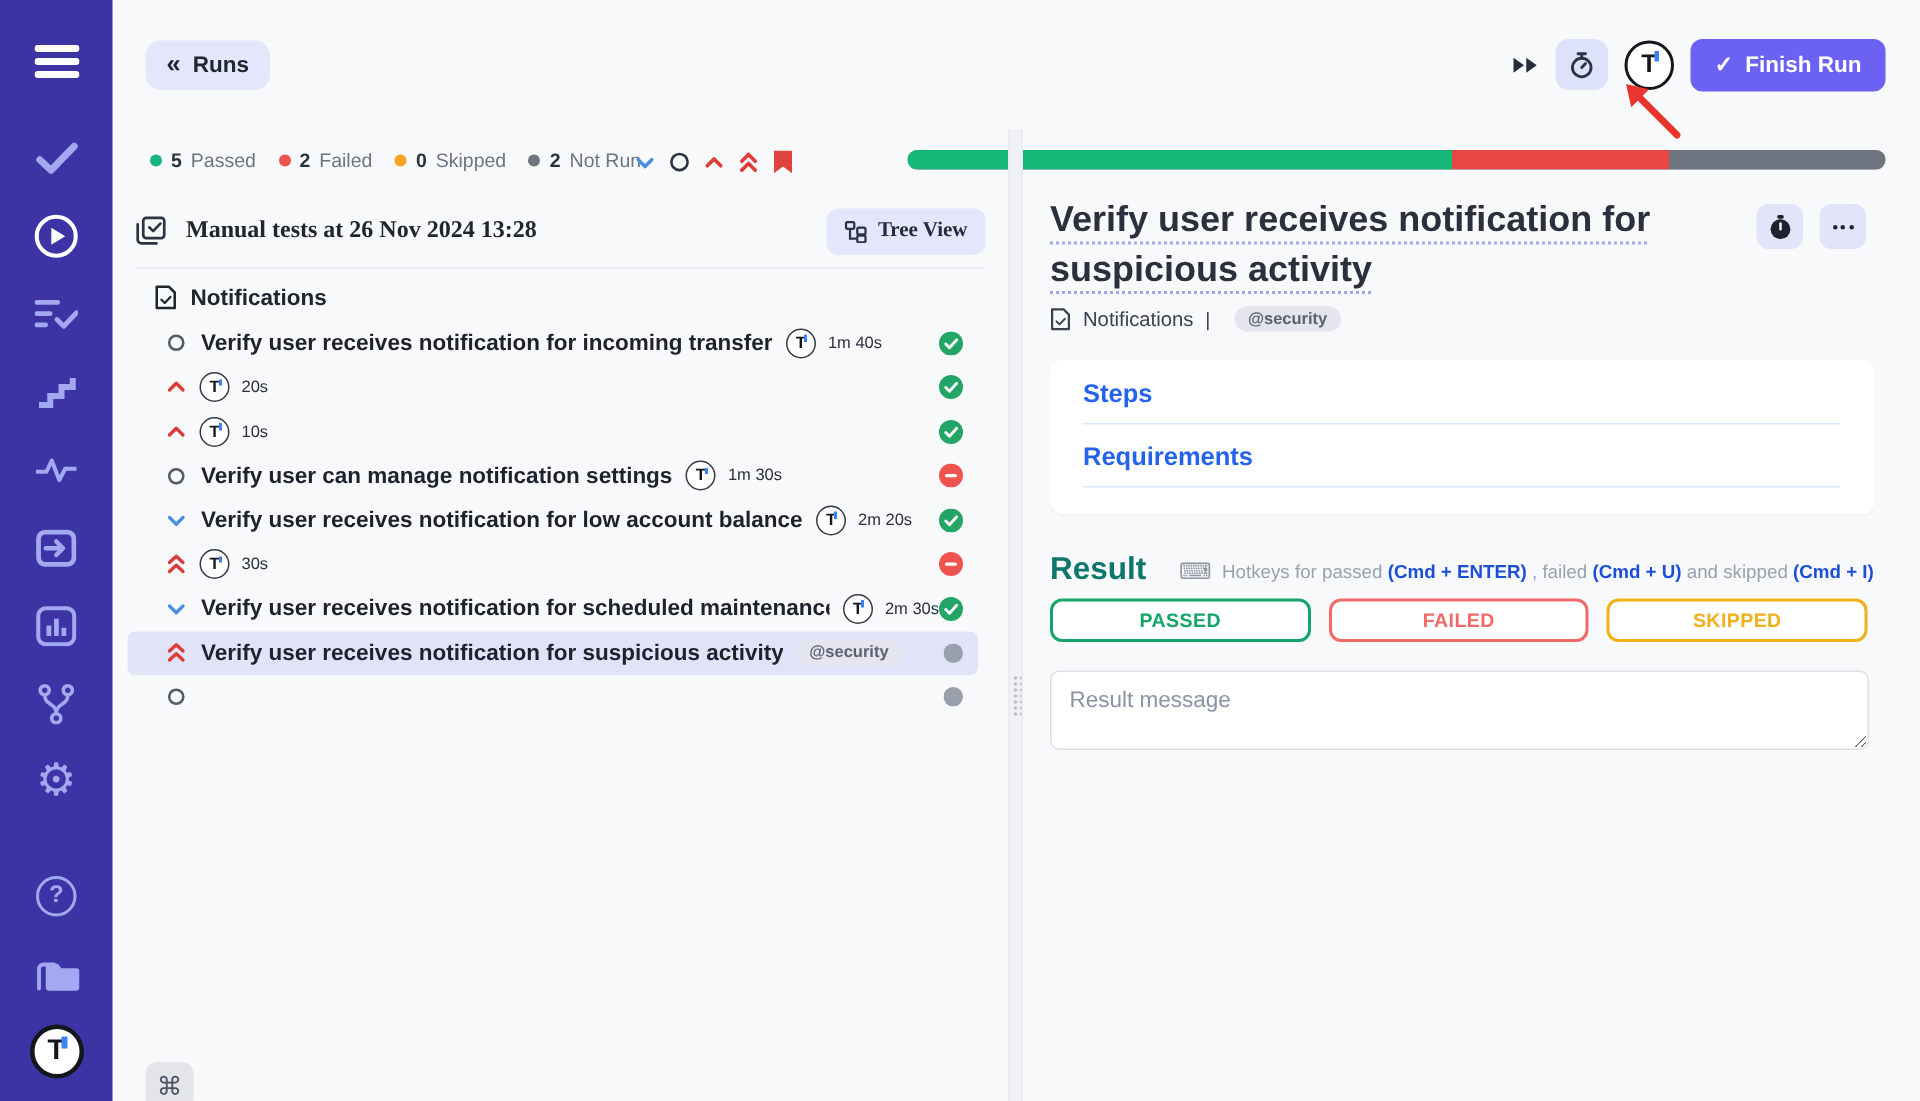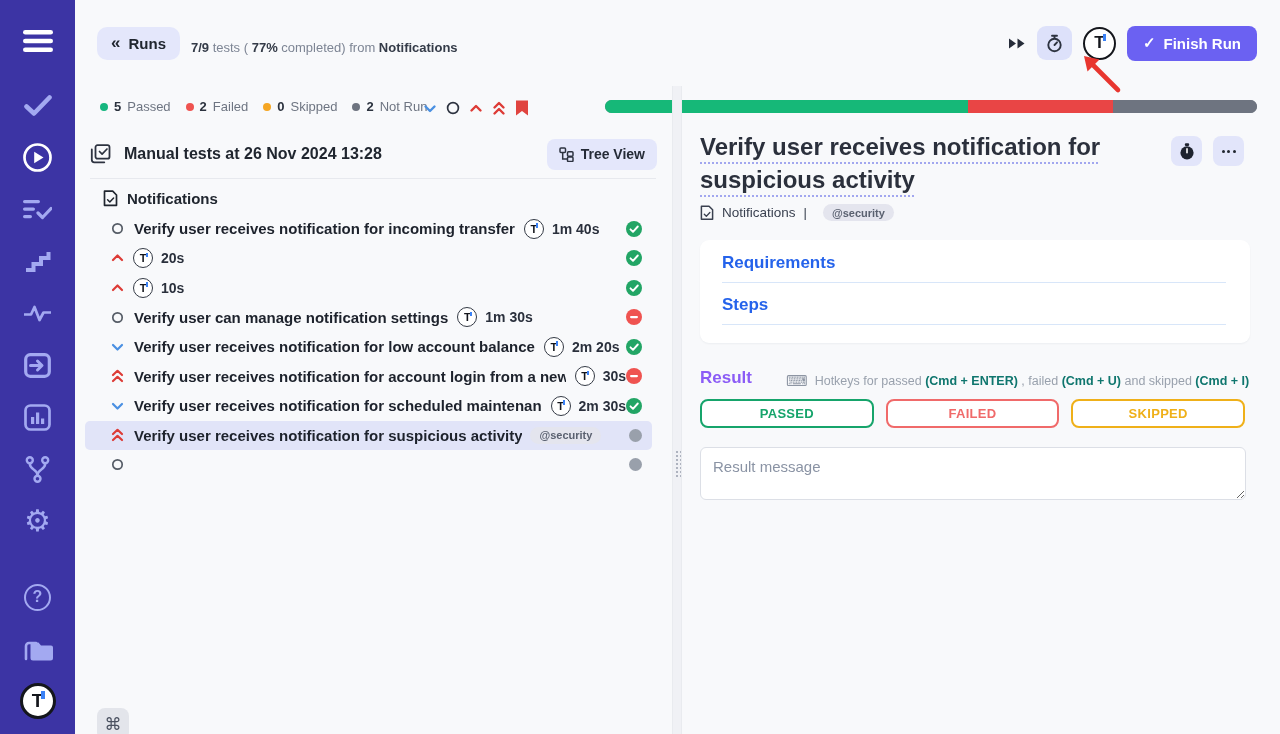--- a/index.html
+++ b/index.html
@@ -48,37 +48,37 @@
   .stat { display:flex; align-items:center; gap:6px; }
   .stat .dot { width:8px; height:8px; border-radius:50%; display:inline-block; }
   .stat b { color:#2b323e; font-size:13px; }
   .stat .lbl { color:#6e7582; }
   .status-filters { position:absolute; left:423px; top:100px; display:flex; align-items:center; gap:9px; }
   .status-filters > span { display:flex; align-items:center; cursor:pointer; }
   .progress { position:absolute; left:605px; top:100px; width:652px; height:13px; border-radius:7px;
     overflow:hidden; display:flex; background:#6e7480; }
   .seg { height:100%; }
   
-  .list-header { position:absolute; left:90px; top:138px; width:567px; height:32px; display:flex; align-items:center; }
+  .list-header { position:absolute; left:90px; top:138px; width:567px; height:32px; display:flex; align-items:center;font-family:Liberation Serif, serif; }
   .list-header .hd-title { font-size:16px; font-weight:700; color:#20262f; margin-left:13px; }
   .tree-btn { margin-left:auto; height:31px; background:#e4e7fb; border:none; border-radius:8px; cursor:pointer;
     display:flex; align-items:center; gap:7px; padding:0 12px; font-family:inherit; font-size:14px; font-weight:700; color:#252b37; }
   .list-divider { position:absolute; left:90px; top:178px; width:566px; border-top:1px solid #e7e9ee; }
   .folder-row { position:absolute; left:103px; top:187px; display:flex; align-items:center; gap:9px; height:22px; cursor:pointer; }
   .folder-row .folder-label { font-size:15px; font-weight:700; color:#20262f; }
   .test-list { position:absolute; left:85px; top:214px; width:567px; }
   .test-row { display:flex; align-items:center; height:29.5px; padding:0 10px 0 26px; border-radius:5px; cursor:pointer;text-align:center; }
   .test-row.selected { background:#e1e4f8; }
   .prio { width:13px; display:flex; align-items:center; justify-content:center; flex:none; }
   .row-title { font-size:15px; font-weight:600; color:#1d222c; margin-left:10px;
     white-space:nowrap; overflow:hidden; flex-shrink:1; min-width:0; }
   .t-badge { flex:none; width:20px; height:20px; border:1.6px solid #343a45; border-radius:50%; margin-left:9px;
     display:flex; align-items:center; justify-content:center; font-size:11px; font-weight:800; color:#14161c; position:relative; background:#fff;}
   .t-badge .accent { position:absolute; width:2px; height:4.5px; background:#3b82f6; right:4.5px; top:3.5px; }
-  .duration { flex:none; font-size:14px; font-weight:700; color:#2a303c; margin-left:8px; }
+  .duration { flex:none; font-size:11px; font-weight:400; color:#2a303c; margin-left:8px; }
   .tag-chip { flex:none; margin-left:8px; background:#e4e5ee; border-radius:9px; padding:2.5px 9px;
     font-size:11px; font-weight:700; color:#5a6170; }
   .row-status { flex:none; margin-left:auto; display:flex; align-items:center; }
   .cmd-badge { position:absolute; left:97px; top:708px; width:32px; height:32px; background:#e3e5eb;
     border-radius:8px; display:flex; align-items:center; justify-content:center;
     font-size:17px; color:#4a5160; }
   
   .splitter { position:absolute; left:672px; top:86px; width:10px; height:648px; background:#f0f1f5;
     border-left:1px solid #e9ebef; border-right:1px solid #e9ebef; cursor:col-resize; }
   .splitter-handle { position:absolute; left:2px; top:364px; width:6px; height:28px;
@@ -93,24 +93,24 @@
     display:flex; align-items:center; justify-content:center; gap:2.5px; }
   .detail-icon-btn .mdot { width:3px; height:3px; background:#20262f; border-radius:50%; }
   .detail-sub { position:absolute; left:700px; top:204px; display:flex; align-items:center; gap:8px; }
   .detail-sub .crumb { font-size:13.5px; color:#3a4150; }
   .detail-sub .sep { color:#3a4150; font-size:13px; }
   .detail-card { position:absolute; left:700px; top:240px; width:550px; height:103px; background:#fff;
     border-radius:9px; box-shadow:0 1px 2px rgba(25,35,60,.05); padding:13px 24px 0 22px; }
   .card-section { cursor:pointer; }
   .card-section h3 { font-size:17px; font-weight:800; color:#2563eb; }
   .card-section .sec-divider { border-top:1px solid #d8e6f9; margin:9px 0 12px 0; }
-  .result-heading { position:absolute; left:700px; top:368px; font-size:17px; font-weight:800; color:#8b5cf6; }
+  .result-heading { position:absolute; left:700px; top:368px; font-size:21px; font-weight:800; color:#0f766e; }
   .hotkeys { position:absolute; left:786px; top:372px; font-size:12.5px; color:#99a1ad; display:flex; align-items:center; }
   .hotkeys .kb { font-size:15px; margin-right:7px; color:#8d95a3; }
-  .hk-strong { color:#0f766e; font-weight:700; white-space:pre; }
+  .hk-strong { color:#1d4ed8; font-weight:700; white-space:pre; }
   .hk-plain { white-space:pre; }
   .result-buttons { position:absolute; left:700px; top:399px; width:545px; display:flex; gap:12px; }
   .res-btn { flex:1; height:29px; background:#fff; border:2px solid; border-radius:8px; cursor:pointer;
     font-family:inherit; font-size:13px; font-weight:800; letter-spacing:.3px; }
   .result-msg { position:absolute; left:700px; top:447px; width:546px; height:53px; background:#fff;
     border:1px solid #dcdfe6; border-radius:6px; resize:both; padding:10px 12px;
     font-family:inherit; font-size:15px; color:#20262f; }
   .result-msg::placeholder { color:#8a93a4; }
 </style>
 </head>
@@ -190,23 +190,20 @@
   <div class="nav-icon">
     <span class="t-logo t-logo-big">T<span class="accent"></span></span>
   </div>
 </nav>
 
 <header class="header">
   <button class="runs-btn">
     <span class="chev">«</span>
     <span>Runs</span>
   </button>
-  <div class="subtitle">
-    <b>7/9</b><span> tests ( </span><b>77%</b><span> completed) from </span><b>Notifications</b>
-  </div>
   <div class="hdr-right">
     <span class="ff-icon">
       <svg width="19" height="15" viewBox="0 0 19 15">
           <path d="M2 2.5 L9 7.5 L2 12.5 Z" fill="#262c39"></path>
           <path d="M10.5 2.5 L17.5 7.5 L10.5 12.5 Z" fill="#262c39"></path>
         </svg>
     </span>
     <button class="icon-btn">
       <svg width="19" height="19" viewBox="0 0 19 19">
           <circle cx="9.5" cy="11" r="6.2" stroke="#2d3340" stroke-width="1.9" fill="none"></circle>
@@ -390,21 +387,20 @@
           <path d="M4.5 8.3 L7 10.8 L11.8 5.5" stroke="#fff" stroke-width="1.9" fill="none" stroke-linecap="round" stroke-linejoin="round"></path>
         </svg>
       </span>
    </div>
     <div class="test-row">
      <span class="prio">
         <svg width="13" height="14" viewBox="0 0 13 14">
           <path d="M2 6 L6.5 1.8 L11 6 M2 12 L6.5 7.8 L11 12" stroke="#dd3b36" stroke-width="2.2" fill="none" stroke-linecap="round" stroke-linejoin="round"></path>
         </svg>
       </span>
-     <span class="row-title">Verify user receives notification for account login from a new</span>
      <span class="t-badge">T<span class="accent"></span></span>
      <span class="duration">30s</span>
 
      <span class="row-status">
         <svg width="16" height="16" viewBox="0 0 16 16">
           <circle cx="8" cy="8" r="8" fill="#ef5350"></circle>
           <rect x="4" y="7" width="8" height="2.2" rx="1.1" fill="#fff"></rect>
         </svg>
       </span>
    </div>
@@ -479,25 +475,25 @@
   <svg width="14" height="16" viewBox="0 0 15 17">
       <path d="M1.5 1.2 h8.2 l3.8 3.8 v10.3 h-12 z" stroke="#3a4150" stroke-width="1.6" fill="none" stroke-linejoin="round"></path>
       <path d="M4.6 9.8 l2.2 2.2 3.8 -4" stroke="#3a4150" stroke-width="1.4" fill="none" stroke-linecap="round" stroke-linejoin="round"></path>
     </svg>
   <span class="crumb">Notifications</span>
   <span class="sep">|</span>
   <span class="tag-chip">@security</span>
 </div>
 <div class="detail-card">
   <div class="card-section">
+    <h3>Steps</h3>
+    <div class="sec-divider"></div>
+  </div>
+  <div class="card-section">
     <h3>Requirements</h3>
-    <div class="sec-divider"></div>
-  </div>
-  <div class="card-section">
-    <h3>Steps</h3>
     <div class="sec-divider"></div>
   </div>
 </div>
 <div class="result-heading">Result</div>
 <div class="hotkeys">
     <span class="kb">⌨</span>
     <span id="hotkeys-text"><span class="hk-plain">Hotkeys for passed </span><span class="hk-strong">(Cmd + ENTER)</span><span class="hk-plain"> , failed </span><span class="hk-strong">(Cmd + U)</span><span class="hk-plain"> and skipped </span><span class="hk-strong">(Cmd + I)</span></span>
   </div>
 <div class="result-buttons">
     <button class="res-btn" style="color:#16a46b;border-color:#16a46b">PASSED</button>

